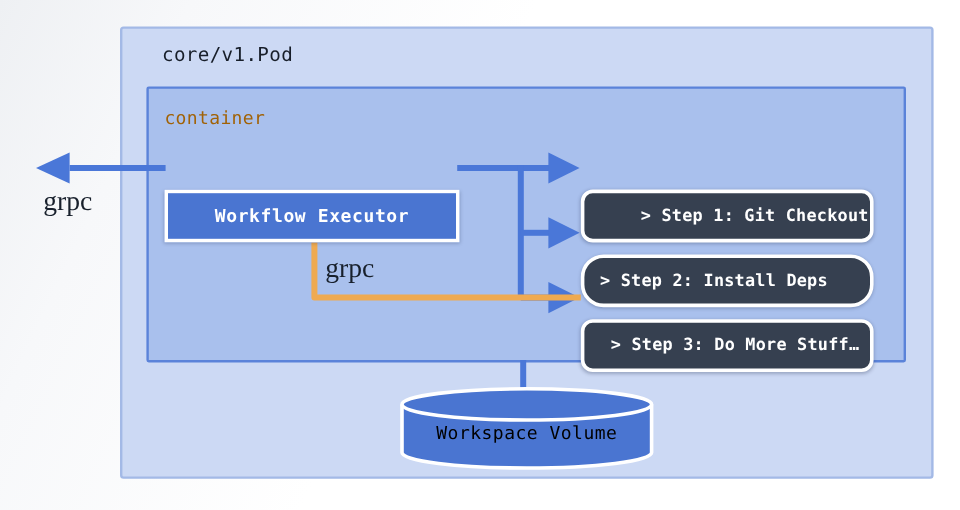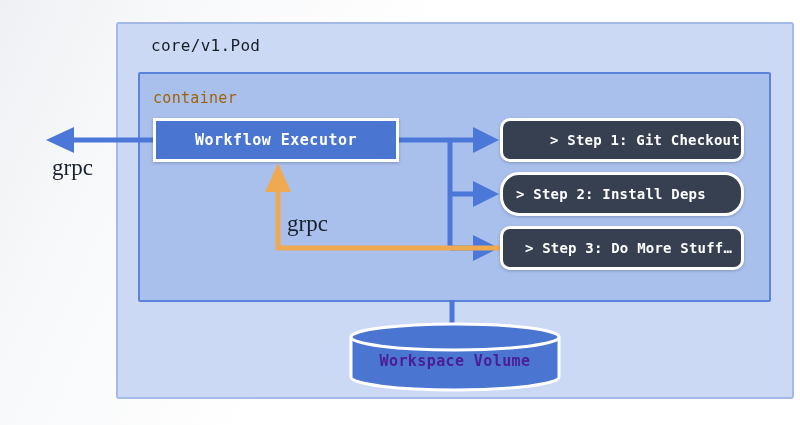--- a/index.html
+++ b/index.html
@@ -9,21 +9,21 @@
   body {
     width: 800px;
     height: 425px;
     overflow: hidden;
     font-family: "DejaVu Sans Mono", "Liberation Mono", monospace;
     background: linear-gradient(115deg, #eef0f3 0%, #f7f8fa 16%, #ffffff 45%, #ffffff 100%);
     position: relative;
   }
   .canvas {
     position: absolute;
-    left: 16px; top: 0;
+    left: 0; top: 0;
     width: 648px; height: 425px;
   }
   .pod-box {
     position: absolute;
     left: 100px; top: 22px;
     width: 678px; height: 377px;
     box-sizing: border-box;
     background: #ccd9f4;
     border: 2px solid #a3b9e6;
     border-radius: 3px;
@@ -59,20 +59,21 @@
     width: 800px; height: 425px;
   }
   .node {
     position: absolute;
     box-sizing: border-box;
     display: flex;
     align-items: center;
     color: #ffffff;
     font-weight: 700;
     box-shadow: 0 1px 3px rgba(25, 35, 70, 0.28);
+    margin-top: 40px;
   }
   .executor-node {
     left: 137px; top: 118px;
     width: 246px; height: 44px;
     background: #4a75d1;
     border: 3px solid #ffffff;
     justify-content: center;
     font-size: 15px;
     letter-spacing: 0.5px;
   }
@@ -93,22 +94,22 @@
   .volume-wrap {
     position: absolute;
     left: 331px; top: 320px;
     width: 216px; height: 74px;
   }
   .volume-label {
     position: absolute;
     left: 0; top: 32px;
     width: 216px;
     text-align: center;
-    color: #4c1d95;
-    font-weight: 700;
+    color: #000000;
+    font-weight: 400;
     font-size: 15px;
     letter-spacing: 0.4px;
   }
   .grpc-label {
     position: absolute;
     color: #18202c;
     font-size: 23px;
     line-height: 1.1;
     font-family: Liberation Serif, serif;
   }

